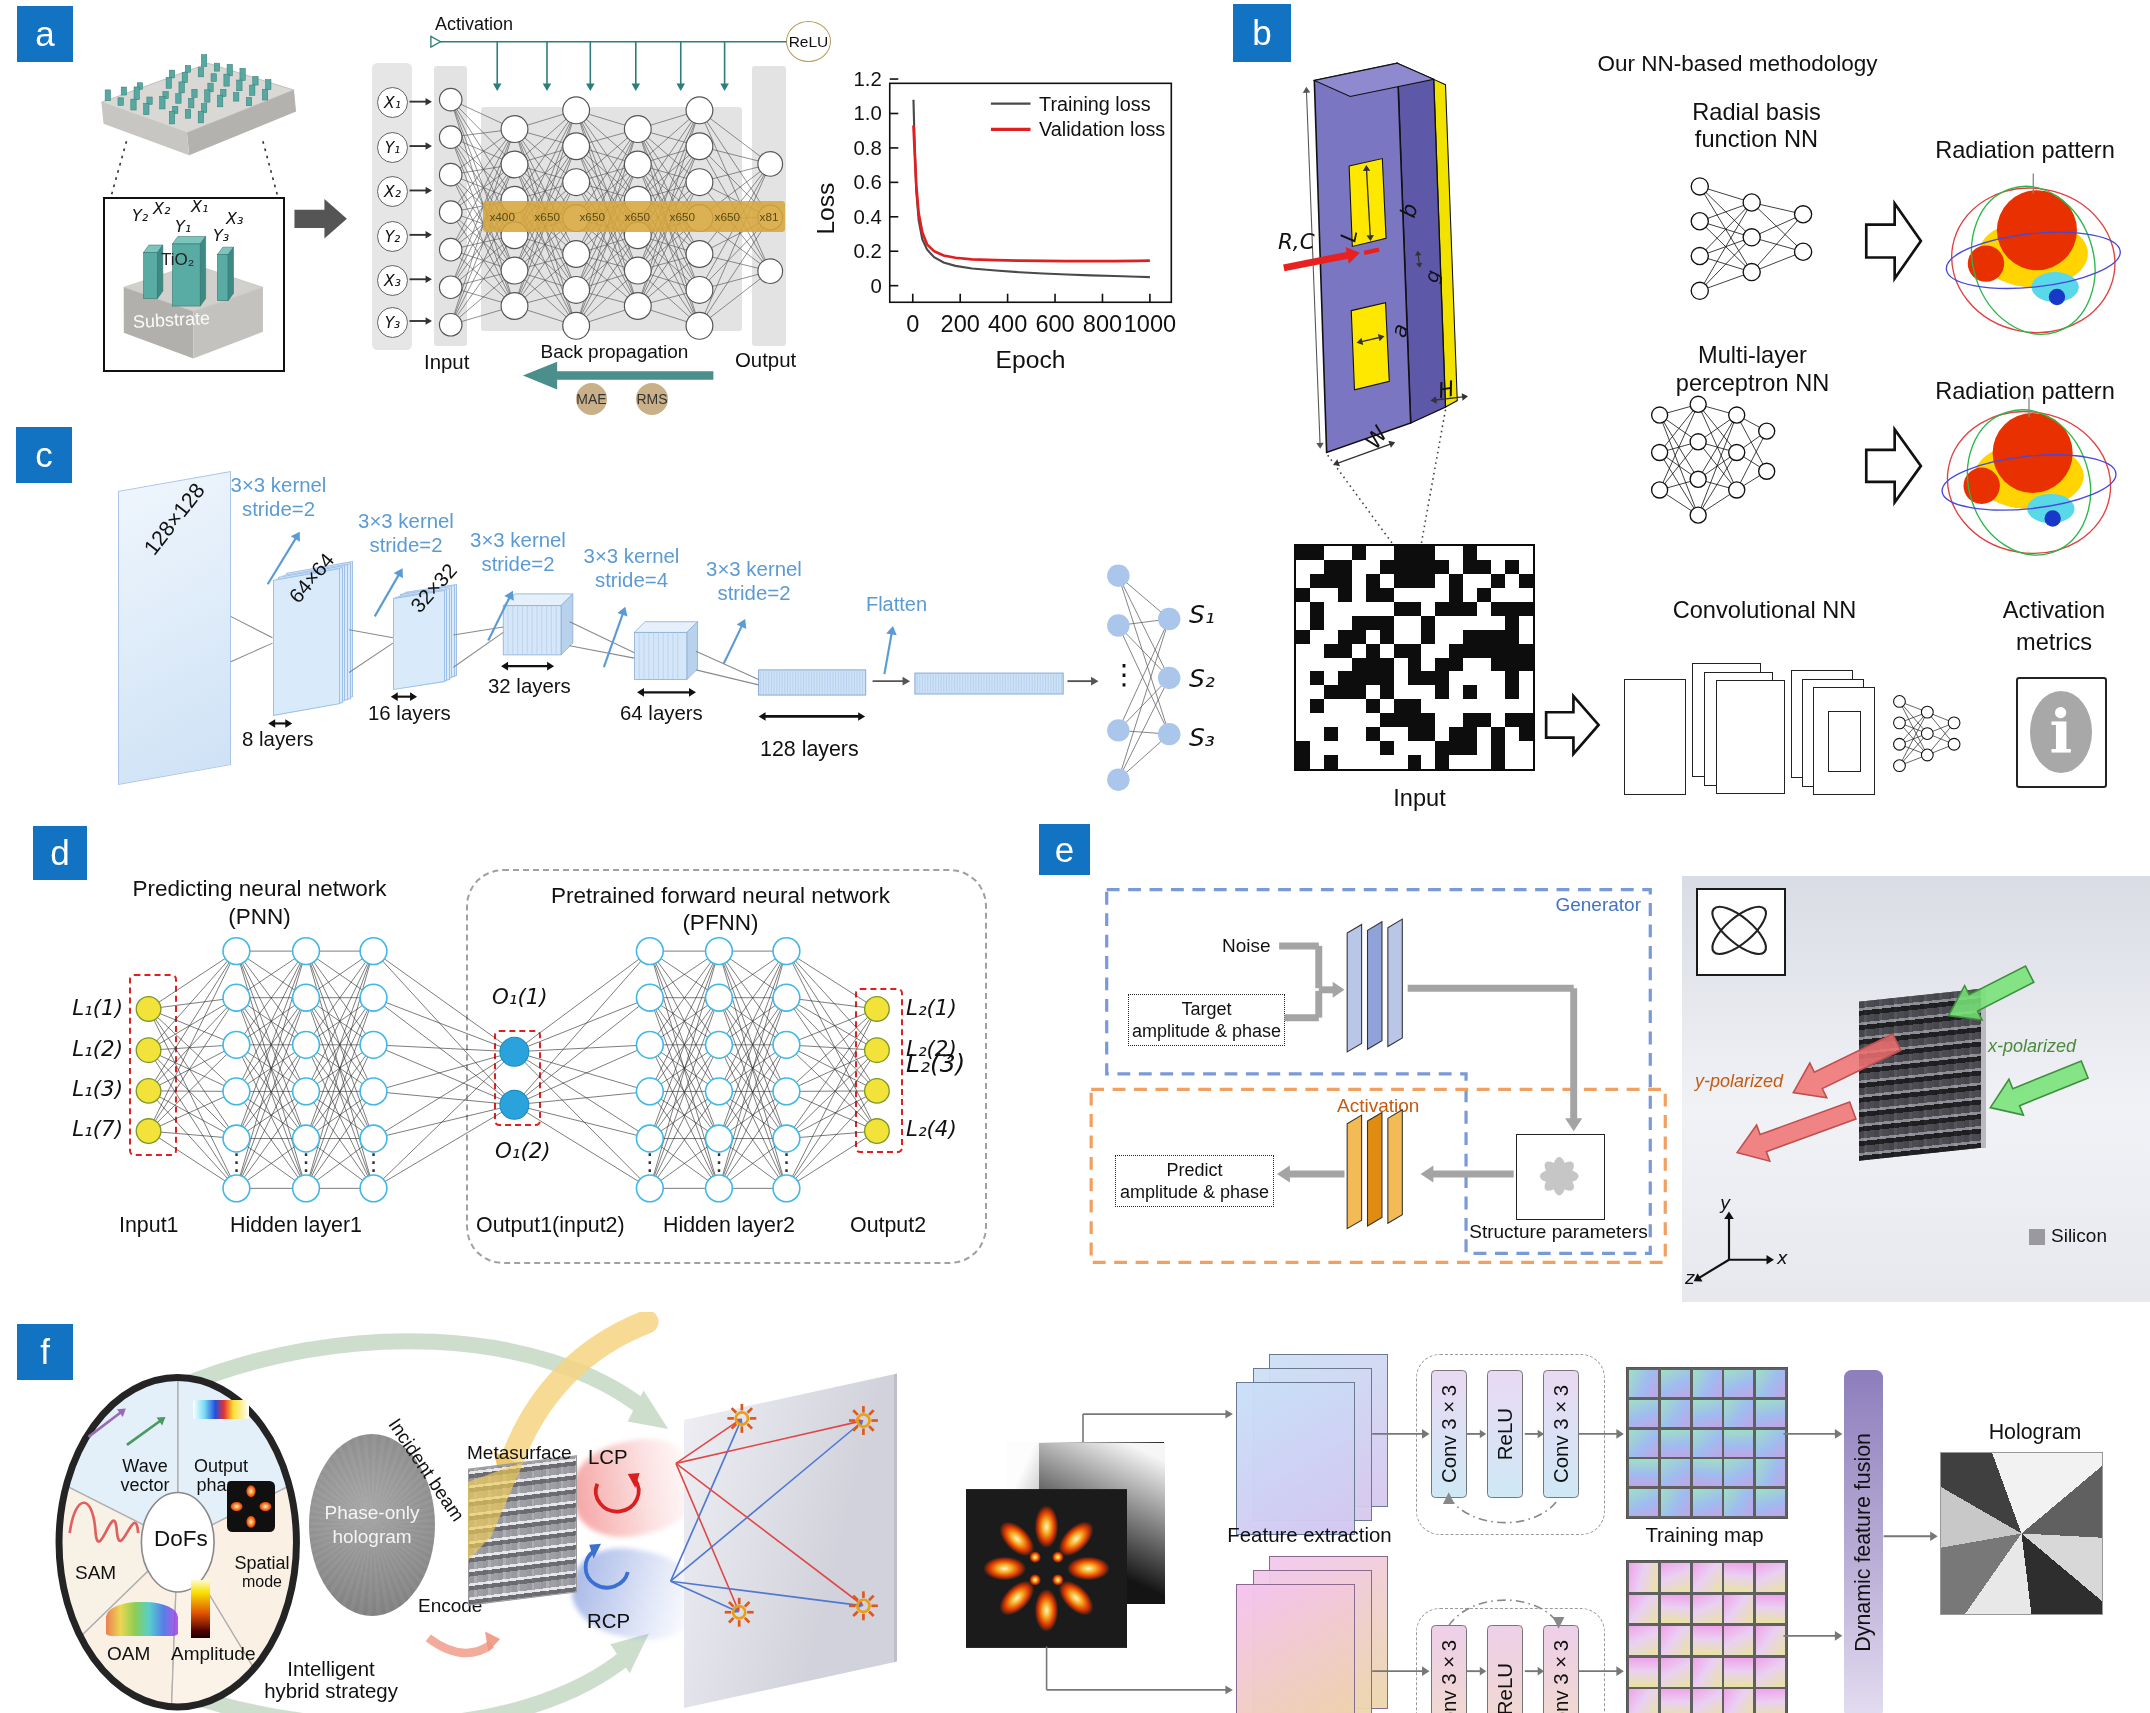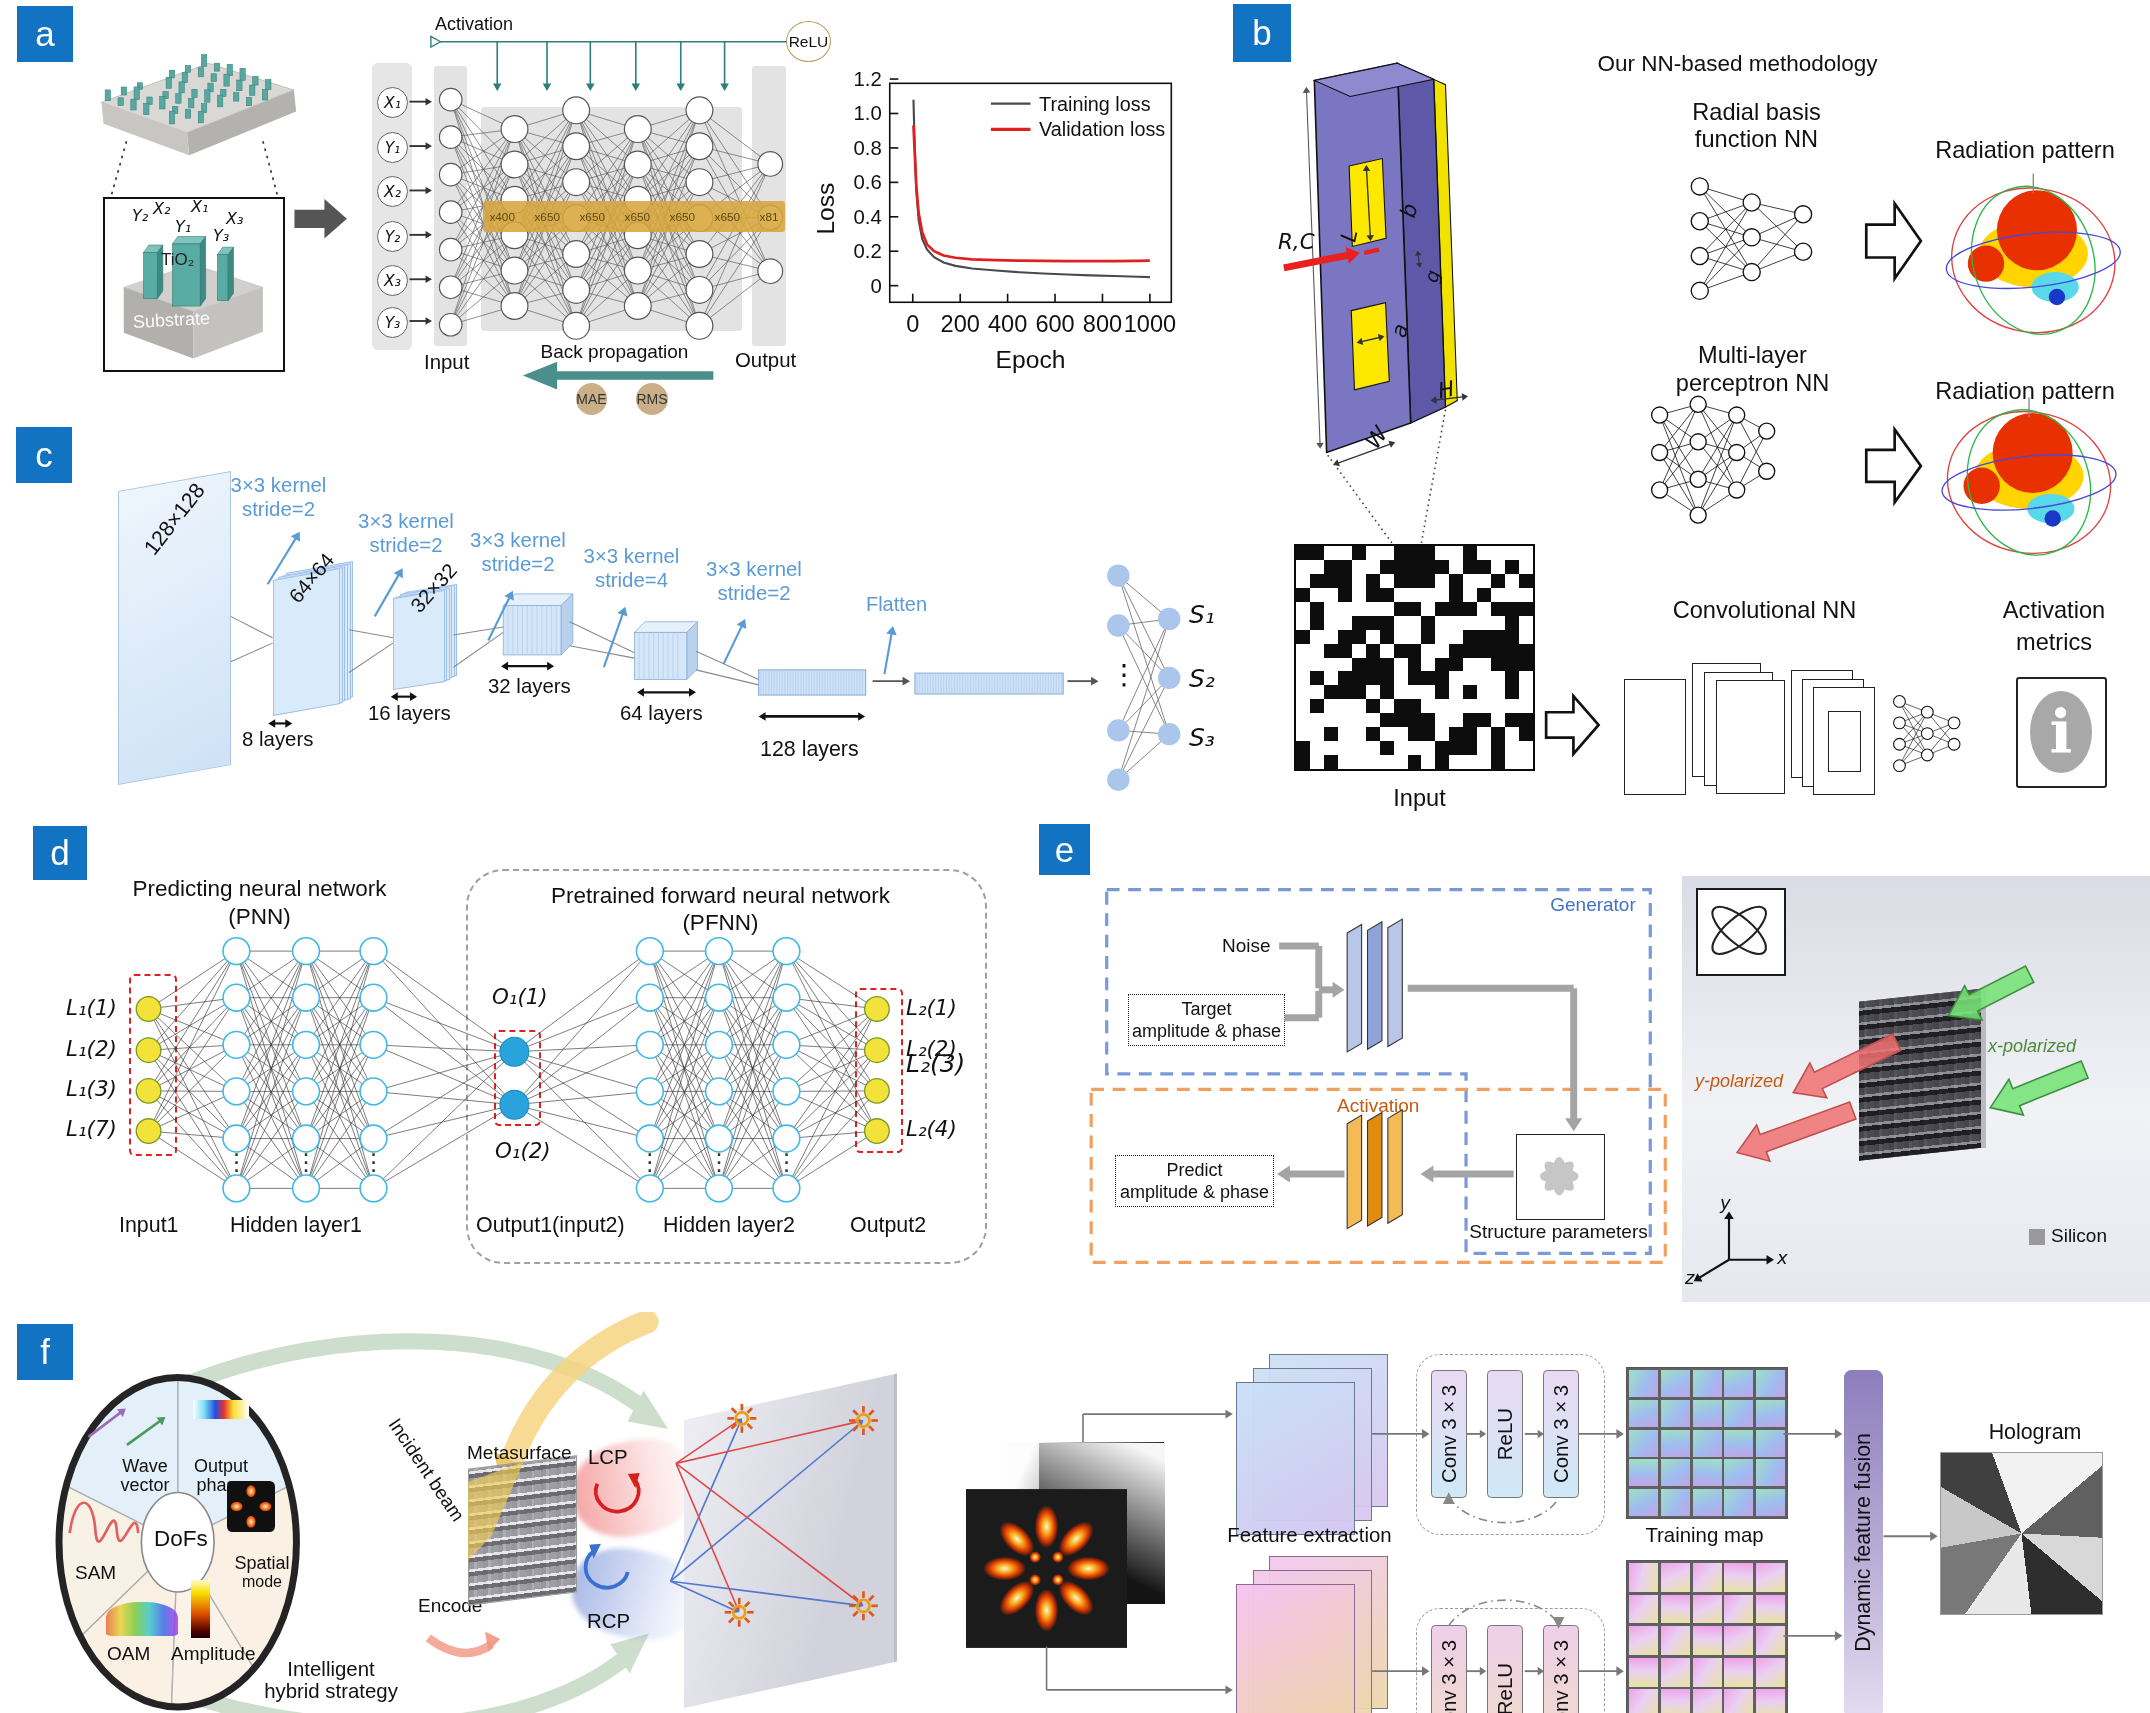--- a/index.html
+++ b/index.html
@@ -1,21 +1,21 @@
 <!DOCTYPE html>
 <html style="font-size:8.6px"><head>
 <meta charset="utf-8">
 <style>
   html,body{margin:0;padding:0;background:#fff}
   #canvas{position:relative;width:2151px;height:1714px;background:#fff;overflow:hidden;
           font-family:"Liberation Sans",sans-serif;color:#111}
   .abs{position:absolute}
   .lbl{position:absolute;color:#111;line-height:1.08;white-space:nowrap}
   .c{text-align:center}
-  .r{text-align:center}
+  .r{text-align:right}
   .it{font-style:italic}
   .dj{font-family:"DejaVu Sans",sans-serif}
   .badge{position:absolute;background:#1173c2;color:#fff;display:flex;align-items:center;justify-content:center;
          font-size:35px;font-weight:400}
   .band{position:absolute;background:#e3e3e3;border-radius:3.2px}
   .iocirc{position:absolute;width:29px;height:29px;border:1.6px solid #666;border-radius:50%;background:#fff;
           display:flex;align-items:center;justify-content:center;font-size:15.5px;font-style:italic;
           font-family:"DejaVu Sans",sans-serif}
   .kern{position:absolute;color:#5b9bd5;text-align:center;font-size:20.4px;line-height:1.2}
   .sheet{position:absolute;border:1.1px solid #a8c6e8;background:linear-gradient(160deg,#eef5fc,#cfe2f6)}
@@ -1550,20 +1550,24 @@
   <div class="lbl c" style="left:230px;top:1554px;width:64px;font-size:18px;z-index:3">Spatial</div>
   <div class="lbl c" style="left:230px;top:1573px;width:64px;font-size:16px;z-index:3">mode</div>
   <div class="lbl" style="left:107px;top:1644px;font-size:19px;z-index:3">OAM</div>
   <div class="lbl" style="left:171px;top:1644px;font-size:19px;z-index:3">Amplitude</div>
 
   <div class="abs" style="left:193px;top:1400px;width:56px;height:19px;z-index:2;background:linear-gradient(90deg,#fff,#7adef5 20%,#2050e0 40%,#e83030 55%,#f8e030 72%,#fff);border-radius:2.1px"></div>
   <div class="abs" style="left:227px;top:1481px;width:48px;height:51px;z-index:2;background:#101010;border-radius:5.4px;background-image:radial-gradient(7.5px 9.6px at 50% 20%,#fff4b0,#e84a00 55%,transparent 66%),radial-gradient(7.5px 9.6px at 50% 80%,#fff4b0,#e84a00 55%,transparent 66%),radial-gradient(9.6px 7.5px at 20% 50%,#fff4b0,#e84a00 55%,transparent 66%),radial-gradient(9.6px 7.5px at 80% 50%,#fff4b0,#e84a00 55%,transparent 66%)"></div>
   <div class="abs" style="left:106px;top:1602px;width:72px;height:34px;z-index:2;border-radius:45% 45% 8% 8%;opacity:.85;background:linear-gradient(90deg,#e86a3a,#e8d23a,#7ac83a,#3ac8c8,#3a6ae8,#b03ae8)"></div>
   <div class="abs" style="left:191px;top:1580px;width:19px;height:58px;z-index:2;background:linear-gradient(180deg,#fffad0,#f8e000 22%,#e05000 58%,#500000 88%,#1a0000)"></div>
 
+  <div class="abs" style="left:309px;top:1434px;width:126px;height:182px;border-radius:50%;z-index:1;background:radial-gradient(circle at 45% 40%,#a6a6a6,#8e8e8e 55%,#797979),repeating-conic-gradient(#98989840 0 3deg,#80808040 3deg 6deg);background-blend-mode:overlay;display:flex;flex-direction:column;align-items:center;justify-content:center;color:#f4f4f4;font-size:19px;line-height:1.25">
+    <div>Phase-only</div>
+    <div>hologram</div>
+  </div>
 
   <div class="lbl" style="left:401px;top:1415px;font-size:19px;transform:rotate(56deg);transform-origin:left top;z-index:2">Incident beam</div>
   <div class="lbl" style="left:418px;top:1596px;font-size:19px;z-index:2">Encode</div>
   <div class="lbl c" style="left:256px;top:1658px;width:150px;font-size:20.4px;z-index:3">Intelligent</div>
   <div class="lbl c" style="left:240px;top:1680px;width:182px;font-size:20.4px;z-index:3">hybrid strategy</div>
 
   <div class="lbl" style="left:467px;top:1443px;font-size:19px;z-index:3">Metasurface</div>
   <div class="abs" style="left:468px;top:1462px;width:107px;height:135px;z-index:2;transform:skewY(-7deg);border:0.5px solid #999;background:rgba(160,160,168,.55);background-image:repeating-linear-gradient(0deg,rgba(90,90,96,.8) 0 4.3px,rgba(235,235,240,.9) 4.3px 7px,rgba(140,140,148,.55) 7px 14px),repeating-linear-gradient(90deg,rgba(120,120,128,.45) 0 4.8px,rgba(225,225,232,.5) 4.8px 7.5px,rgba(150,150,158,.45) 7.5px 14.5px)"></div>
   <div class="abs" style="left:468px;top:1462px;width:107px;height:135px;z-index:2;transform:skewY(-7deg);clip-path:polygon(0 10%,52% 0,22% 52%,0 68%);background:rgba(240,205,85,.65)"></div>
 

